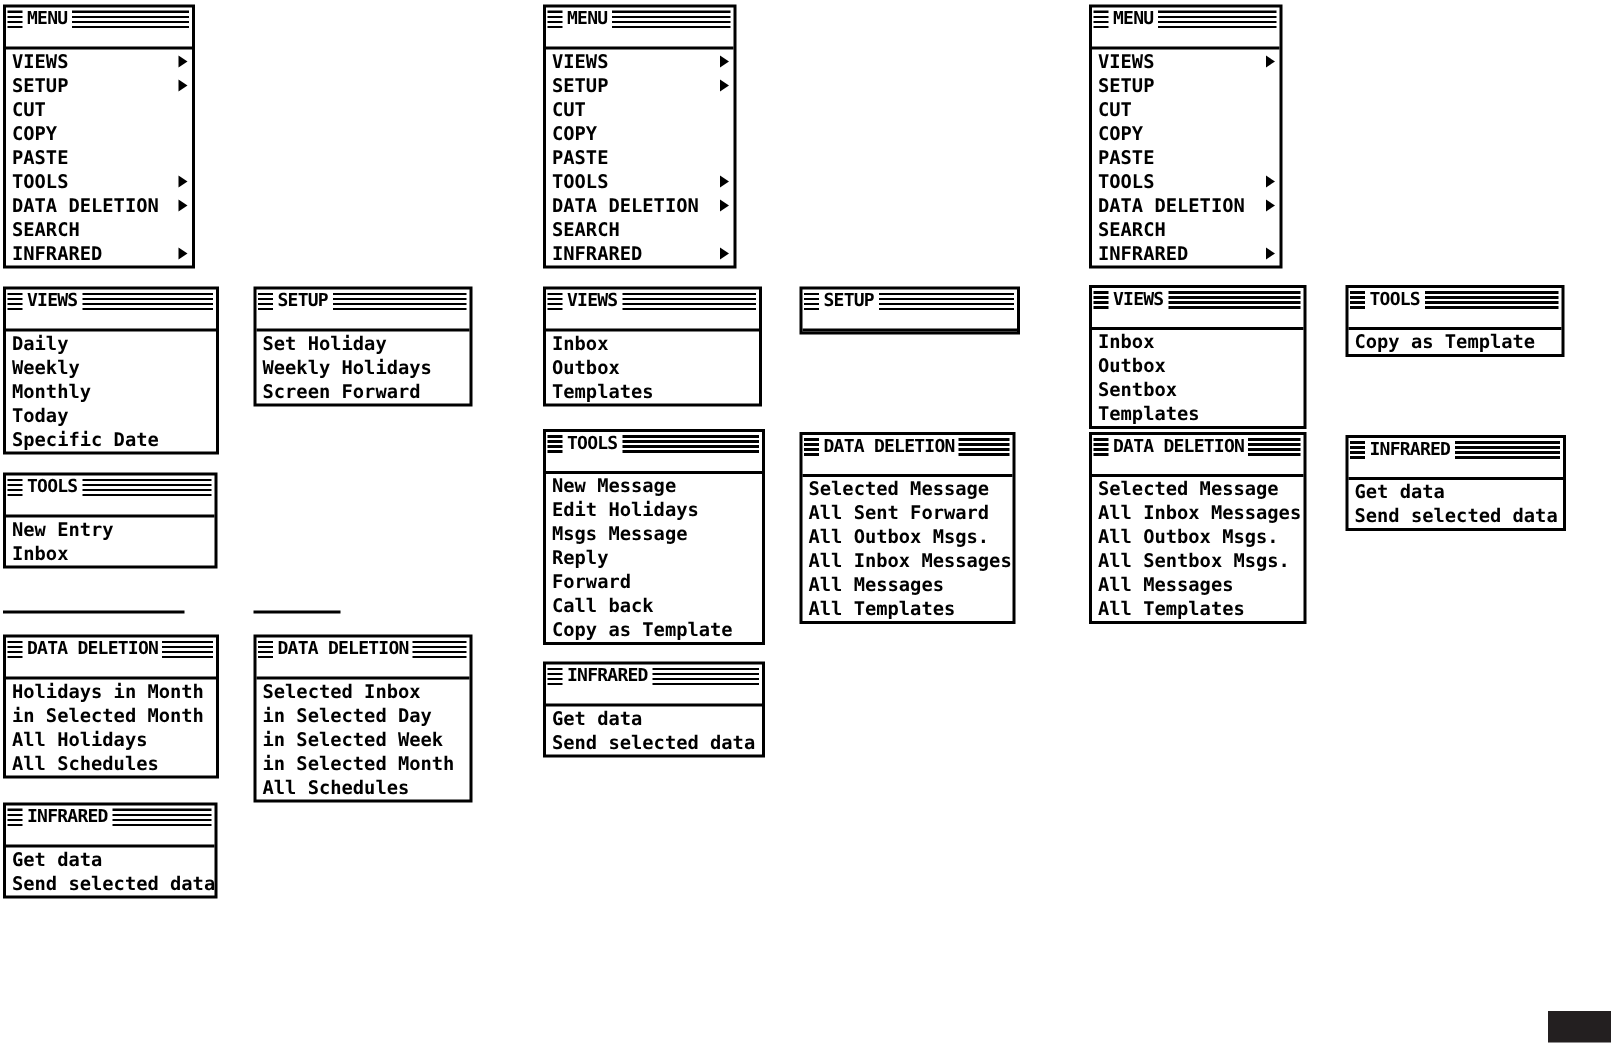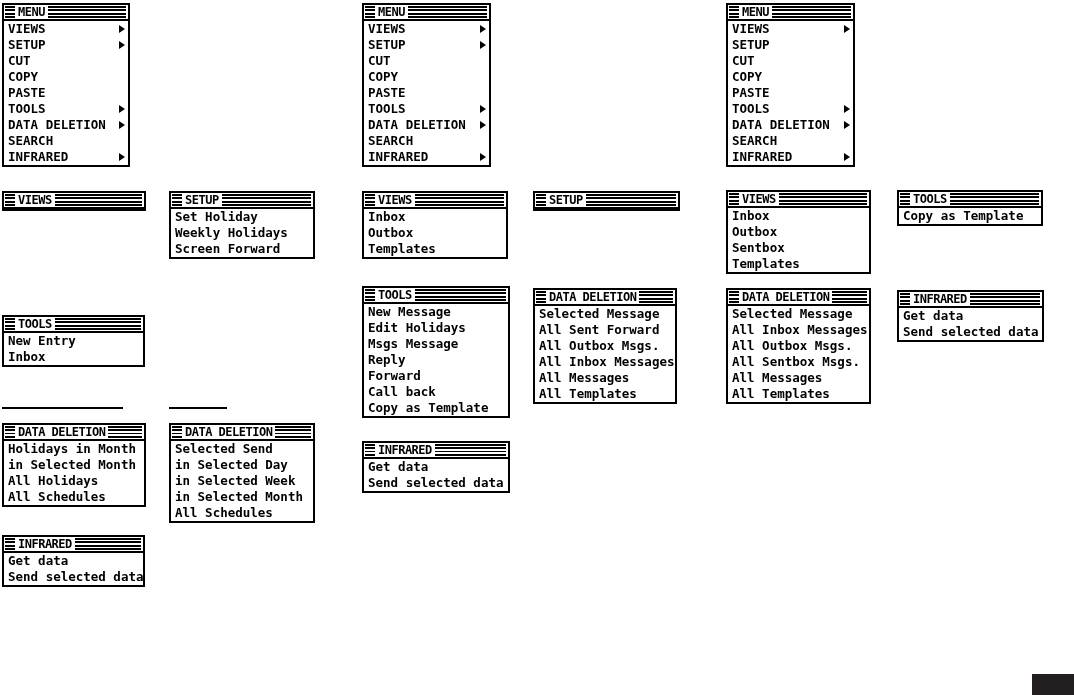--- a/index.html
+++ b/index.html
@@ -4,22 +4,22 @@
 <style>
   html,body{margin:0;padding:0;}
   body{
     width:1074px;height:695px;position:relative;background:#fff;
     font-family:"DejaVu Sans Mono", monospace;overflow:hidden;
   }
   .panel{
     position:absolute;border:2px solid #000;background:#fff;box-sizing:border-box;
   }
   .panel-title{
-    height:14px;border-bottom:2px solid #000;display:flex;align-items:center;
-    padding:0 2px 0 1px;overflow:hidden;
+    height:14px;border-bottom:2px solid #000;display:flex;align-items:flex-end;
+    padding:0 2px 12px 1px;overflow:hidden;
   }
   .hatch{
     height:12px;
     background:repeating-linear-gradient(to bottom,#000 0 1.7px,#fff 1.7px 3.4px);
   }
   .hatch.left{width:10px;flex:none;margin-right:3px;}
   .hatch.right{flex:1;margin-left:3px;min-width:6px;}
   .panel-title .t{
     font-weight:bold;font-size:12px;line-height:13px;letter-spacing:-0.5px;
     white-space:nowrap;color:#000;
@@ -83,20 +83,27 @@
         <div class="item"><span>INFRARED</span><span class="arrow"></span></div>
       </div>
   </div>
 
   <div class="panel" id="views1">
     <div class="panel-title">
       <span class="hatch left"></span>
       <span class="t">VIEWS</span>
       <span class="hatch right"></span>
     </div>
+    <div>
+        <div class="item"><span>Daily</span></div>
+        <div class="item"><span>Weekly</span></div>
+        <div class="item"><span>Monthly</span></div>
+        <div class="item"><span>Today</span></div>
+        <div class="item"><span>Specific Date</span></div>
+      </div>
   </div>
 
   <div class="panel" id="setup1">
     <div class="panel-title">
       <span class="hatch left"></span>
       <span class="t">SETUP</span>
       <span class="hatch right"></span>
     </div>
     <div>
         <div class="item"><span>Set Holiday</span></div>
@@ -134,21 +141,21 @@
       </div>
   </div>
 
   <div class="panel" id="datadel1b">
     <div class="panel-title">
       <span class="hatch left"></span>
       <span class="t">DATA DELETION</span>
       <span class="hatch right"></span>
     </div>
     <div>
-        <div class="item"><span>Selected Send</span></div>
+        <div class="item"><span>Selected Inbox</span></div>
         <div class="item"><span>in Selected Day</span></div>
         <div class="item"><span>in Selected Week</span></div>
         <div class="item"><span>in Selected Month</span></div>
         <div class="item"><span>All Schedules</span></div>
       </div>
   </div>
 
   <div class="panel" id="infrared1">
     <div class="panel-title">
       <span class="hatch left"></span>

